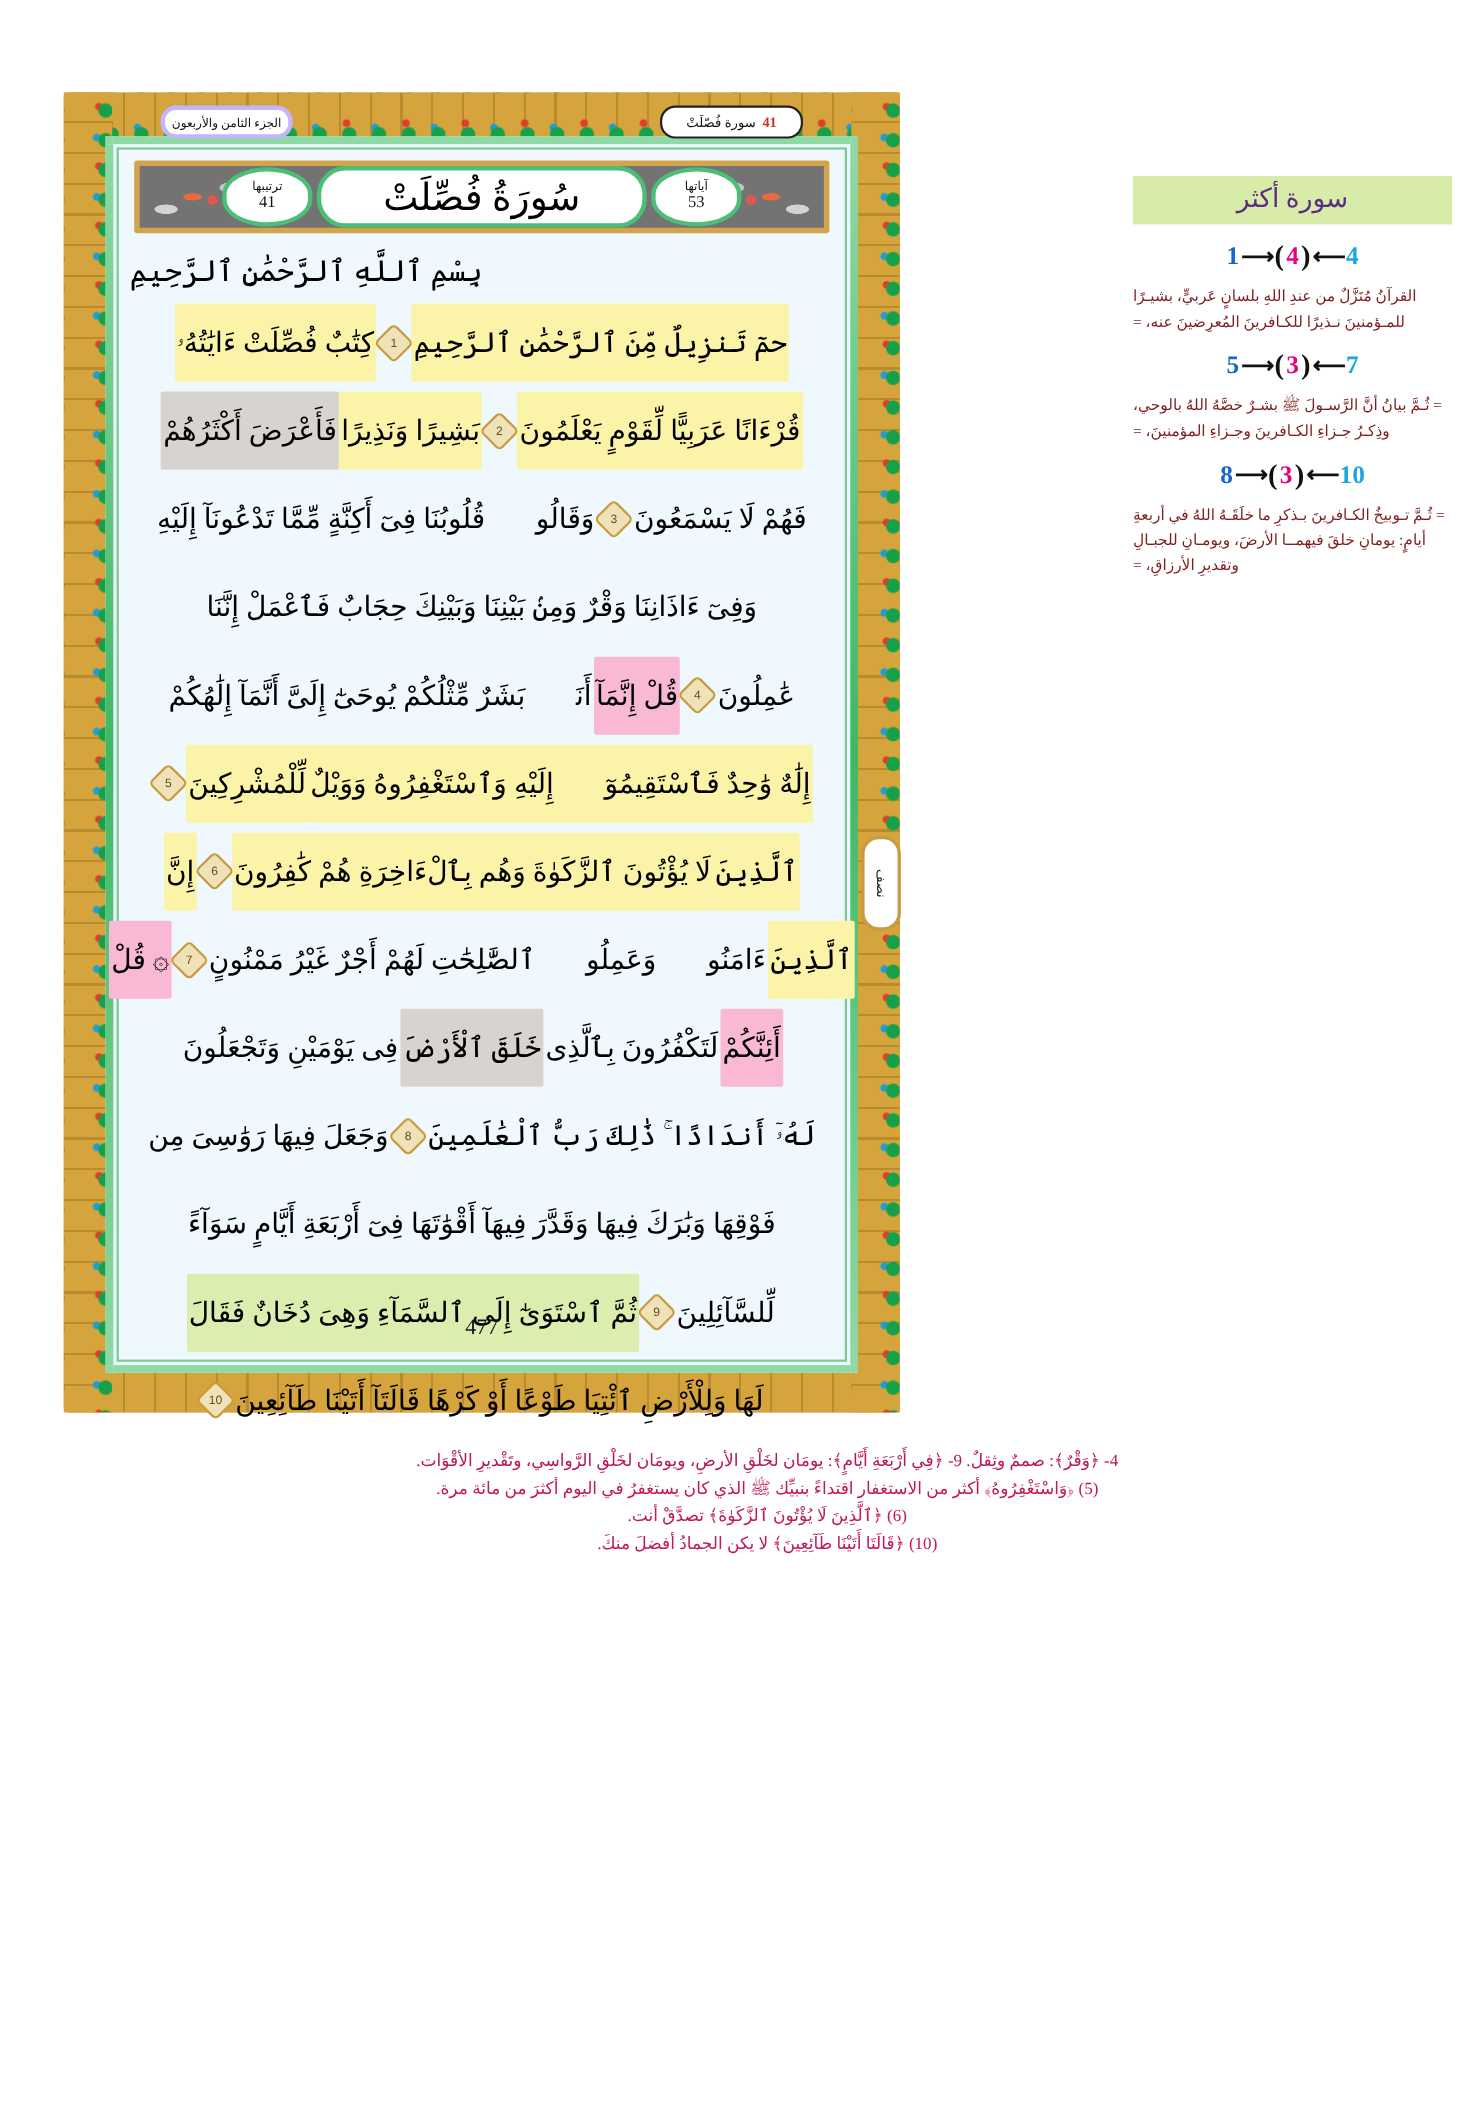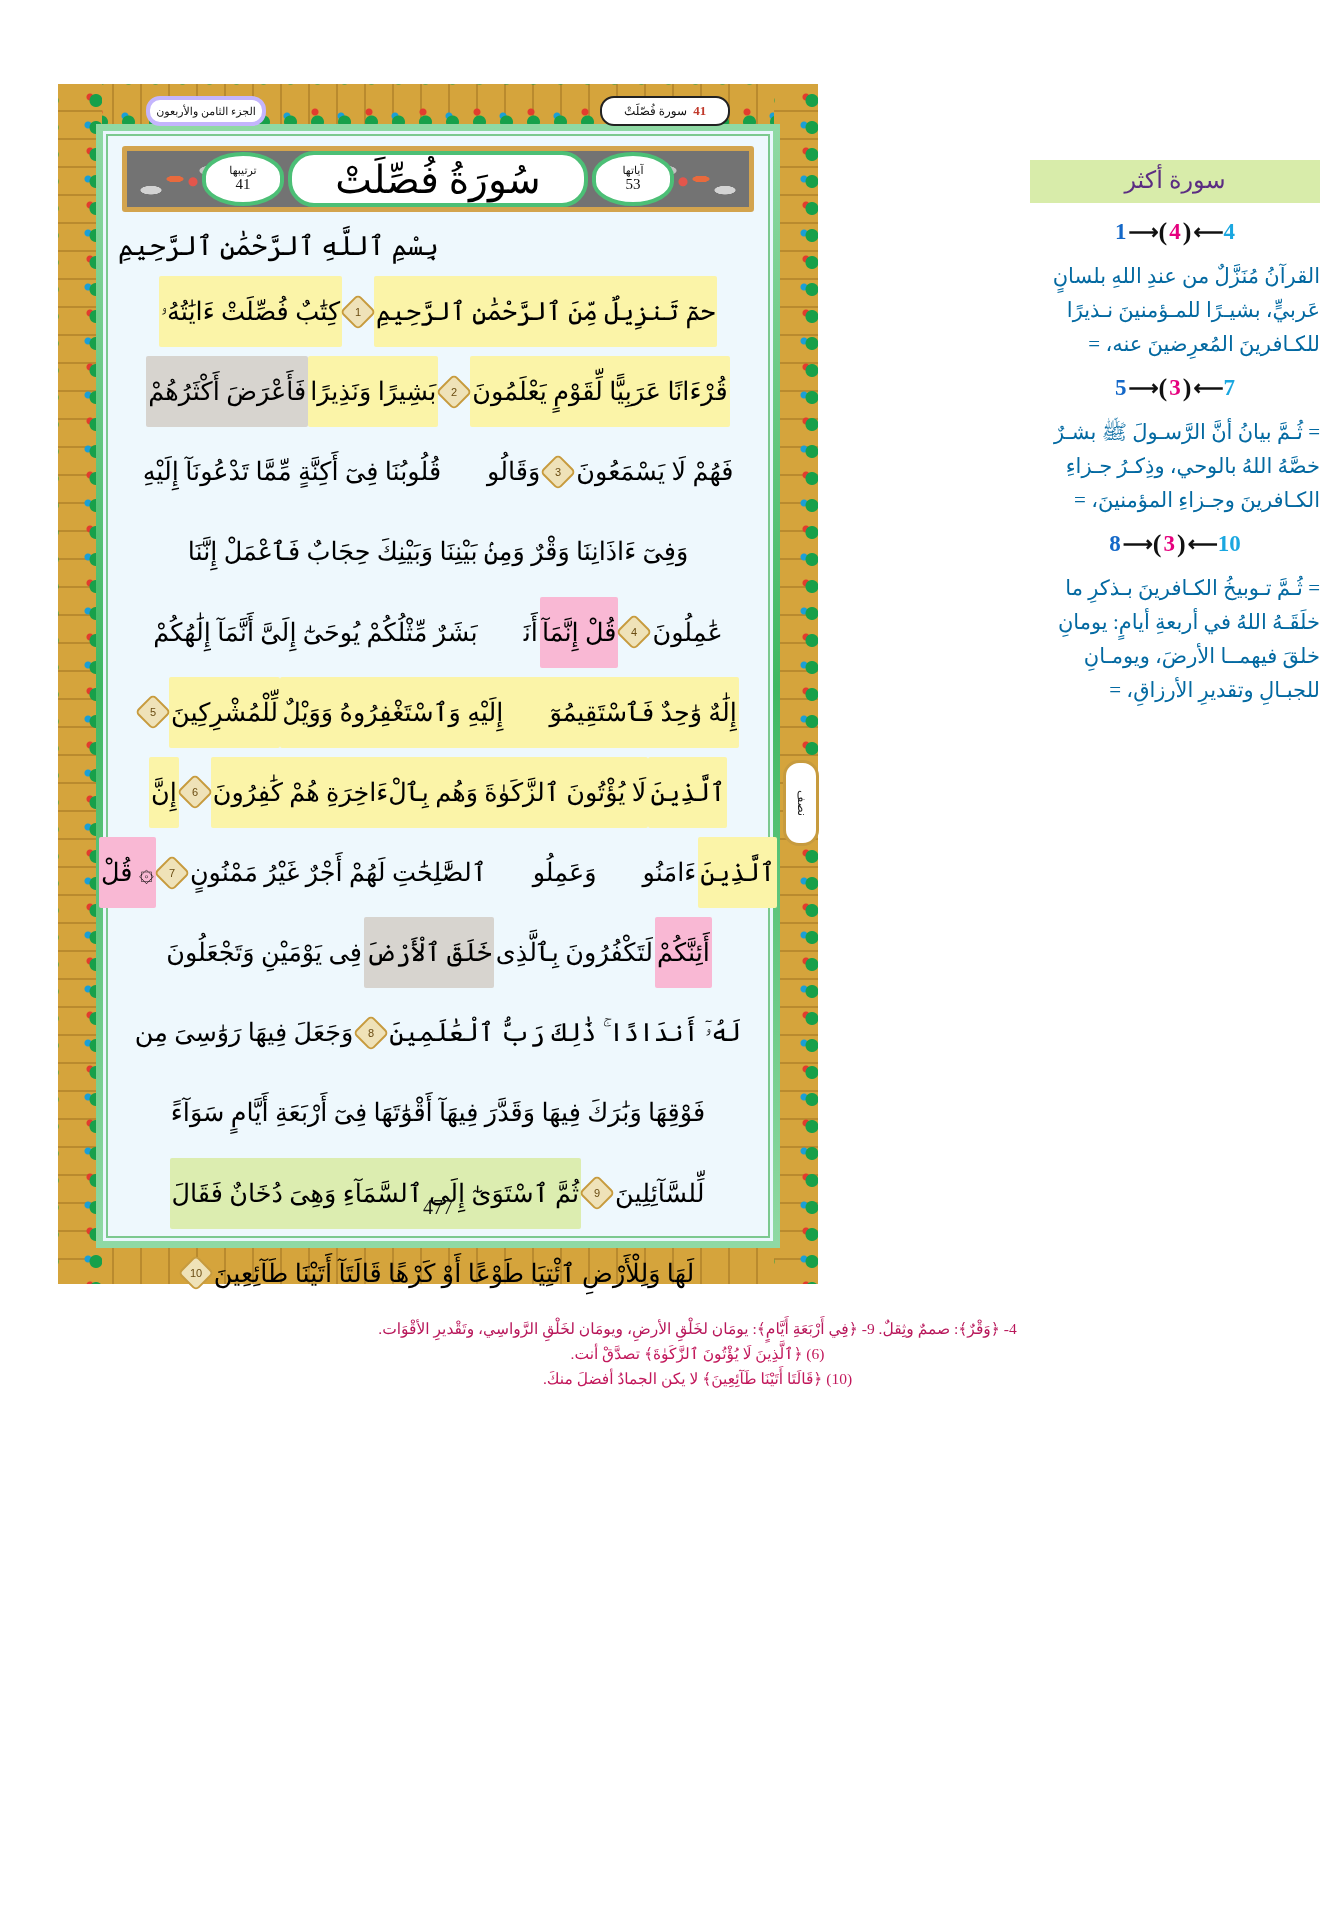--- a/index.html
+++ b/index.html
@@ -122,21 +122,21 @@
   }
   .medallion .lbl{ font-size:11px; direction:rtl; color:#111; }
   .medallion .val{ font-size:15px; color:#111; }
   .title-center{
     position:relative; z-index:3; flex:0 0 auto; width:300px; height:56px;
     background:#fff; border:4px solid #4cbf76; border-radius:26px;
     display:flex; align-items:center; justify-content:center;
     margin:0 4px;
   }
   .title-center .t{
-    font-size:39px; direction:rtl; color:#000; letter-spacing:1px;
+    font-size:34px; direction:rtl; color:#000; letter-spacing:1px;
     font-family:"Liberation Serif","DejaVu Serif",serif;
   }
 
   
   .mushaf{
     position:absolute; left:118px; top:222px; width:640px; height:1000px;
     direction:rtl; text-align:center; color:#000;
   }
   .basmala{
     font-size:27px; text-align:left; margin:8px 0 14px;
@@ -196,21 +196,21 @@
     display:flex; align-items:center; justify-content:center; gap:2px;
     font-family:"Liberation Serif",serif; font-weight:bold;
     font-size:23px; margin:12px 0 12px;
   }
   .sb-range .a{ color:#1aa7e0; }
   .sb-range .b{ color:#e6007e; }
   .sb-range .c{ color:#1468c8; }
   .sb-range .paren{ color:#111; font-size:26px; }
   .sb-range .arrow{ color:#111; font-size:21px; letter-spacing:-2px; }
   .sb-para{
-    font-size:21px; line-height:1.62; color:#0369a1; text-align:right;
+    font-size:14px; line-height:1.62; color:#7f1d1d; text-align:left;
     margin:0 0 6px;
   }
 
   
   .footnotes{
     position:absolute; left:70px; top:1316px; width:1255px;
     direction:rtl; text-align:center;
   }
   .fn{
     font-size:15.5px; line-height:1.55; color:#c2185b; margin:1px 0;
@@ -391,18 +391,19 @@
           <span class="arrow">⟶</span>
           <span class="c">8</span>
         </div>
         <div class="sb-para">= ثُـمَّ تـوبيخُ الكـافرينَ بـذكرِ ما خلَقَـهُ اللهُ في أربعةِ أيامٍ: يومانِ خلقَ فيهمــا الأرضَ، ويومـانِ للجبـالِ وتقديرِ الأرزاقِ، =</div>
       </div>
   </div>
 
   <div class="footnotes">
     <div id="footnotes-host">
         <div class="fn first">4- ﴿وَقْرٌ﴾: صممٌ وثِقلٌ. 9- ﴿فِي أَرْبَعَةِ أَيَّامٍ﴾: يومَان لخَلْقِ الأرضِ، ويومَان لخَلْقِ الرَّواسِي، وتَقْديرِ الأقْوَات.</div>
+        <div class="fn">(5) ﴿وَاسْتَغْفِرُوهُ﴾ أكثر من الاستغفار اقتداءً بنبيِّك ﷺ الذي كان يستغفرُ في اليوم أكثرَ من مائة مرة.</div>
         <div class="fn">(6) ﴿ٱلَّذِينَ لَا يُؤْتُونَ ٱلزَّكَوٰةَ﴾ تصدَّقْ أنت.</div>
         <div class="fn">(10) ﴿قَالَتَا أَتَيْنَا طَآئِعِينَ﴾ لا يكن الجمادُ أفضلَ منكَ.</div>
       </div>
   </div>
 
 </div>
 
 </body></html>

